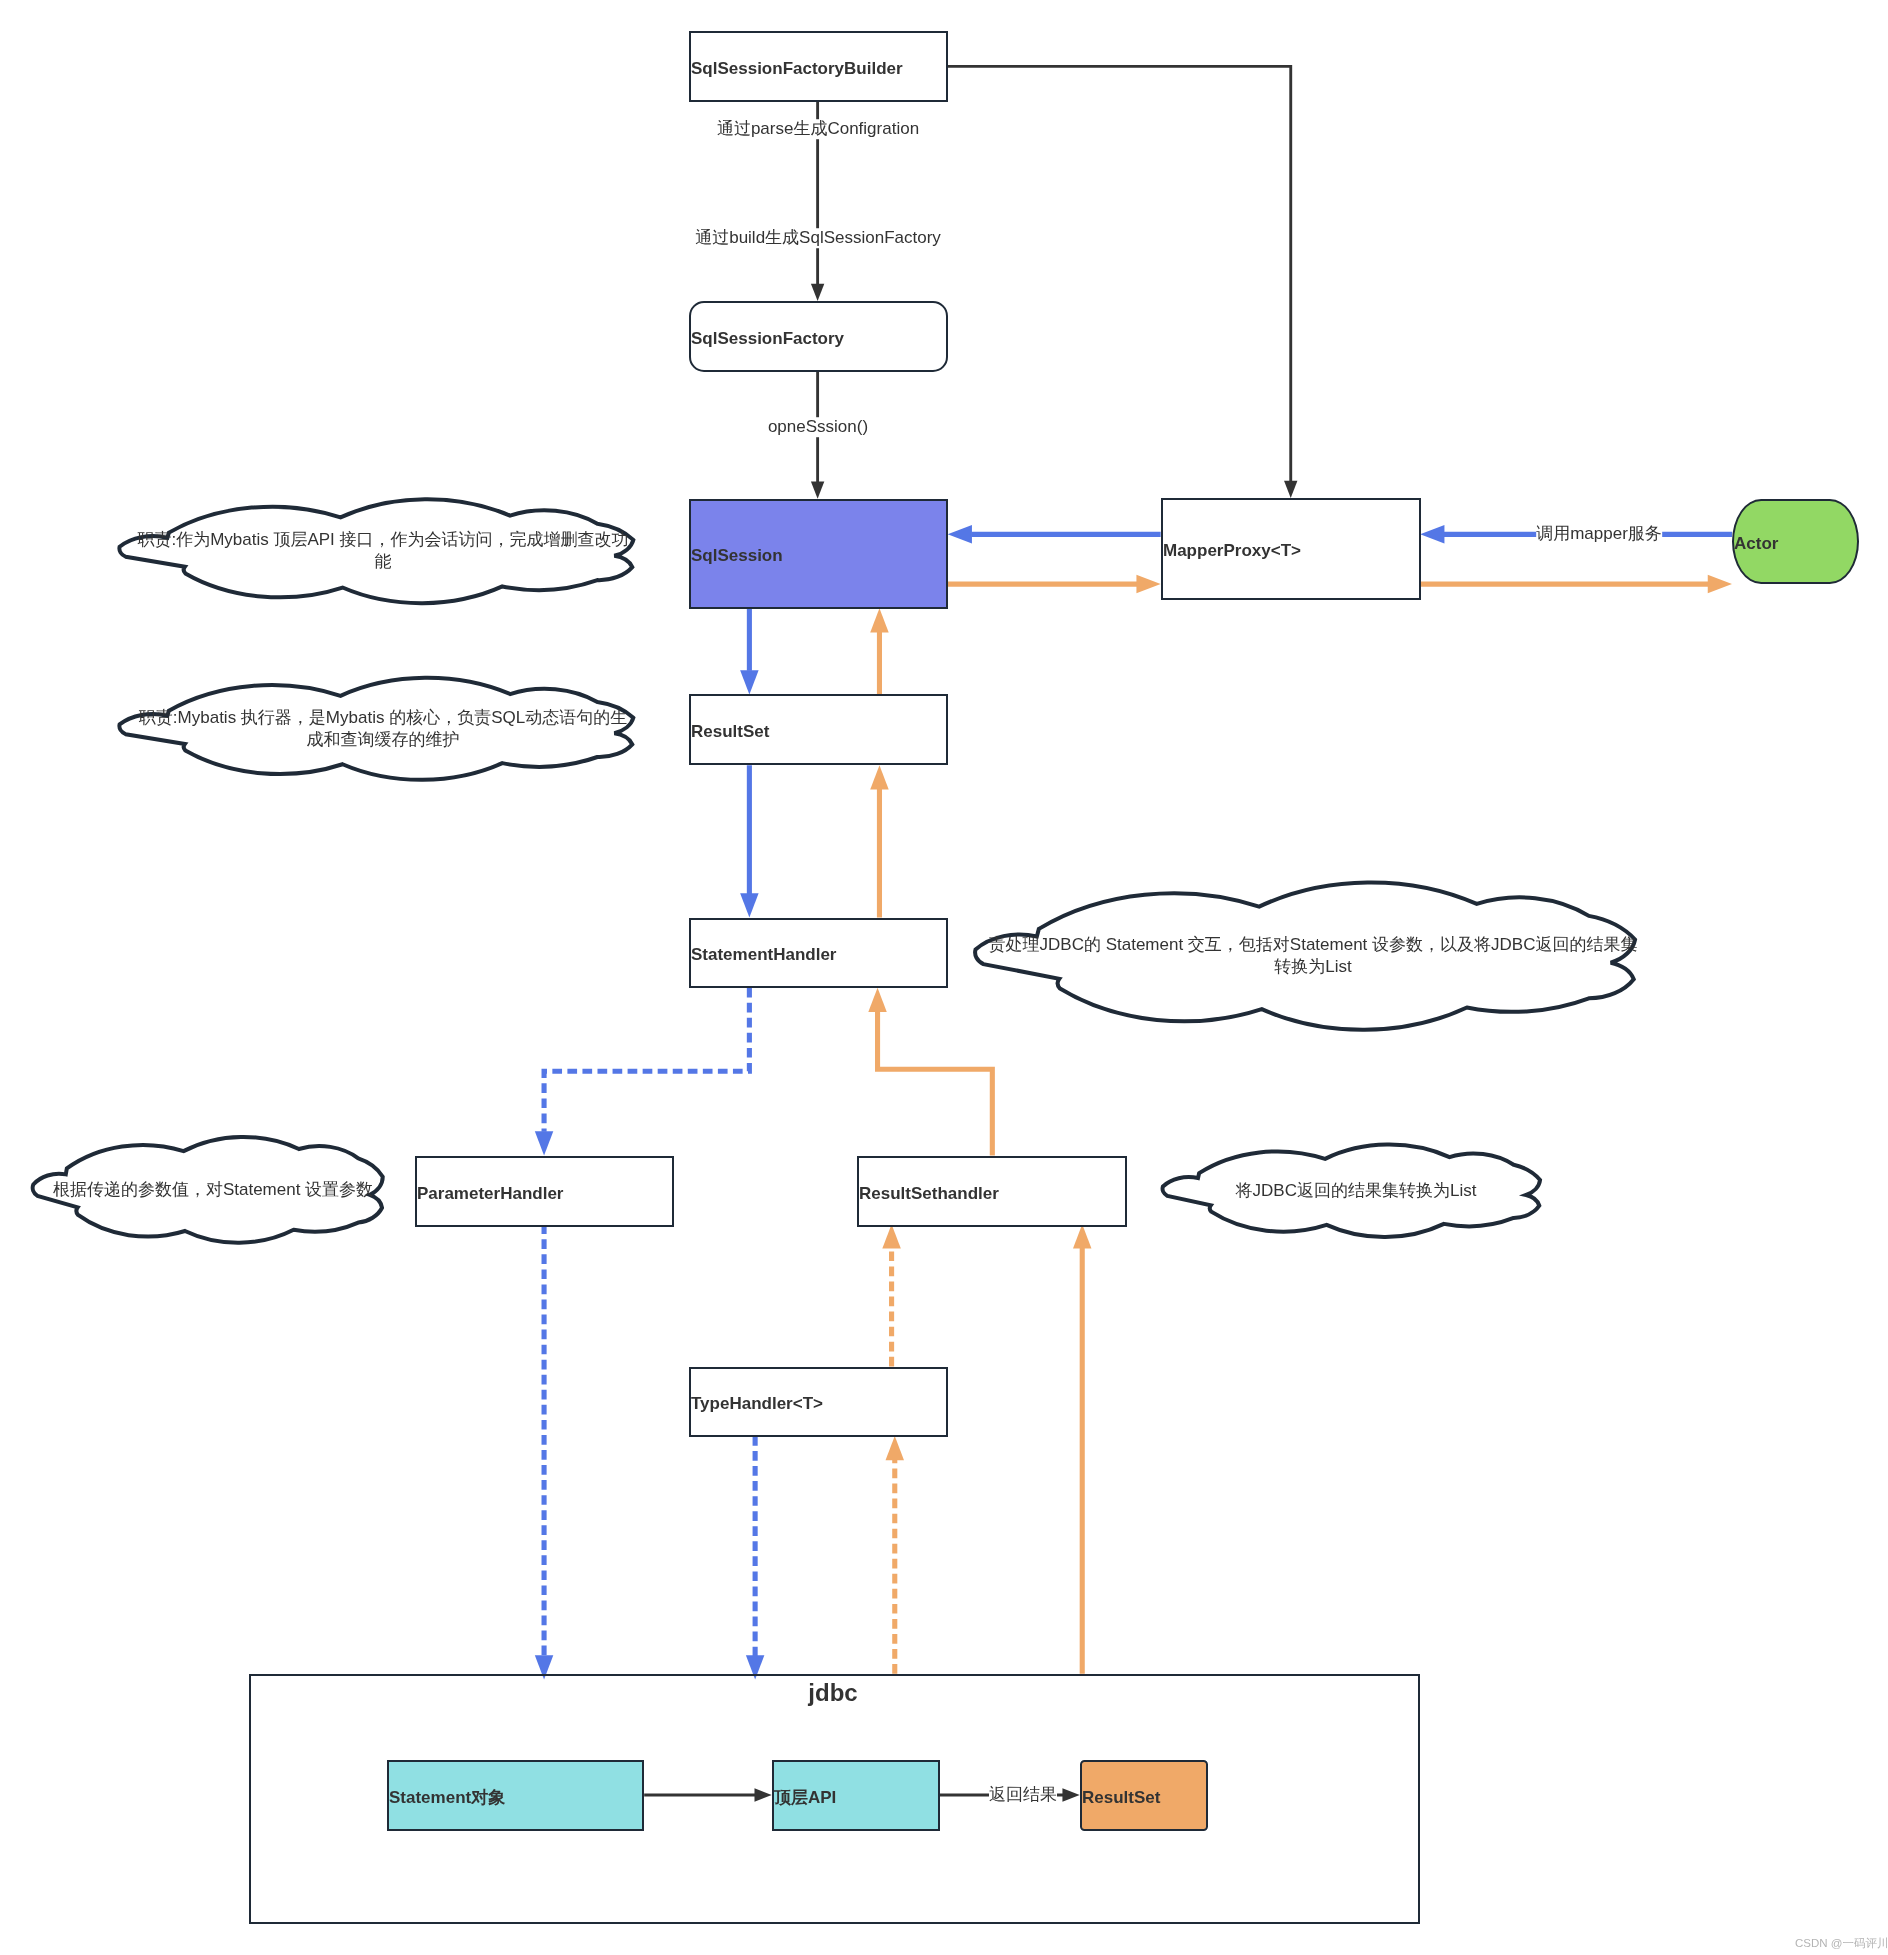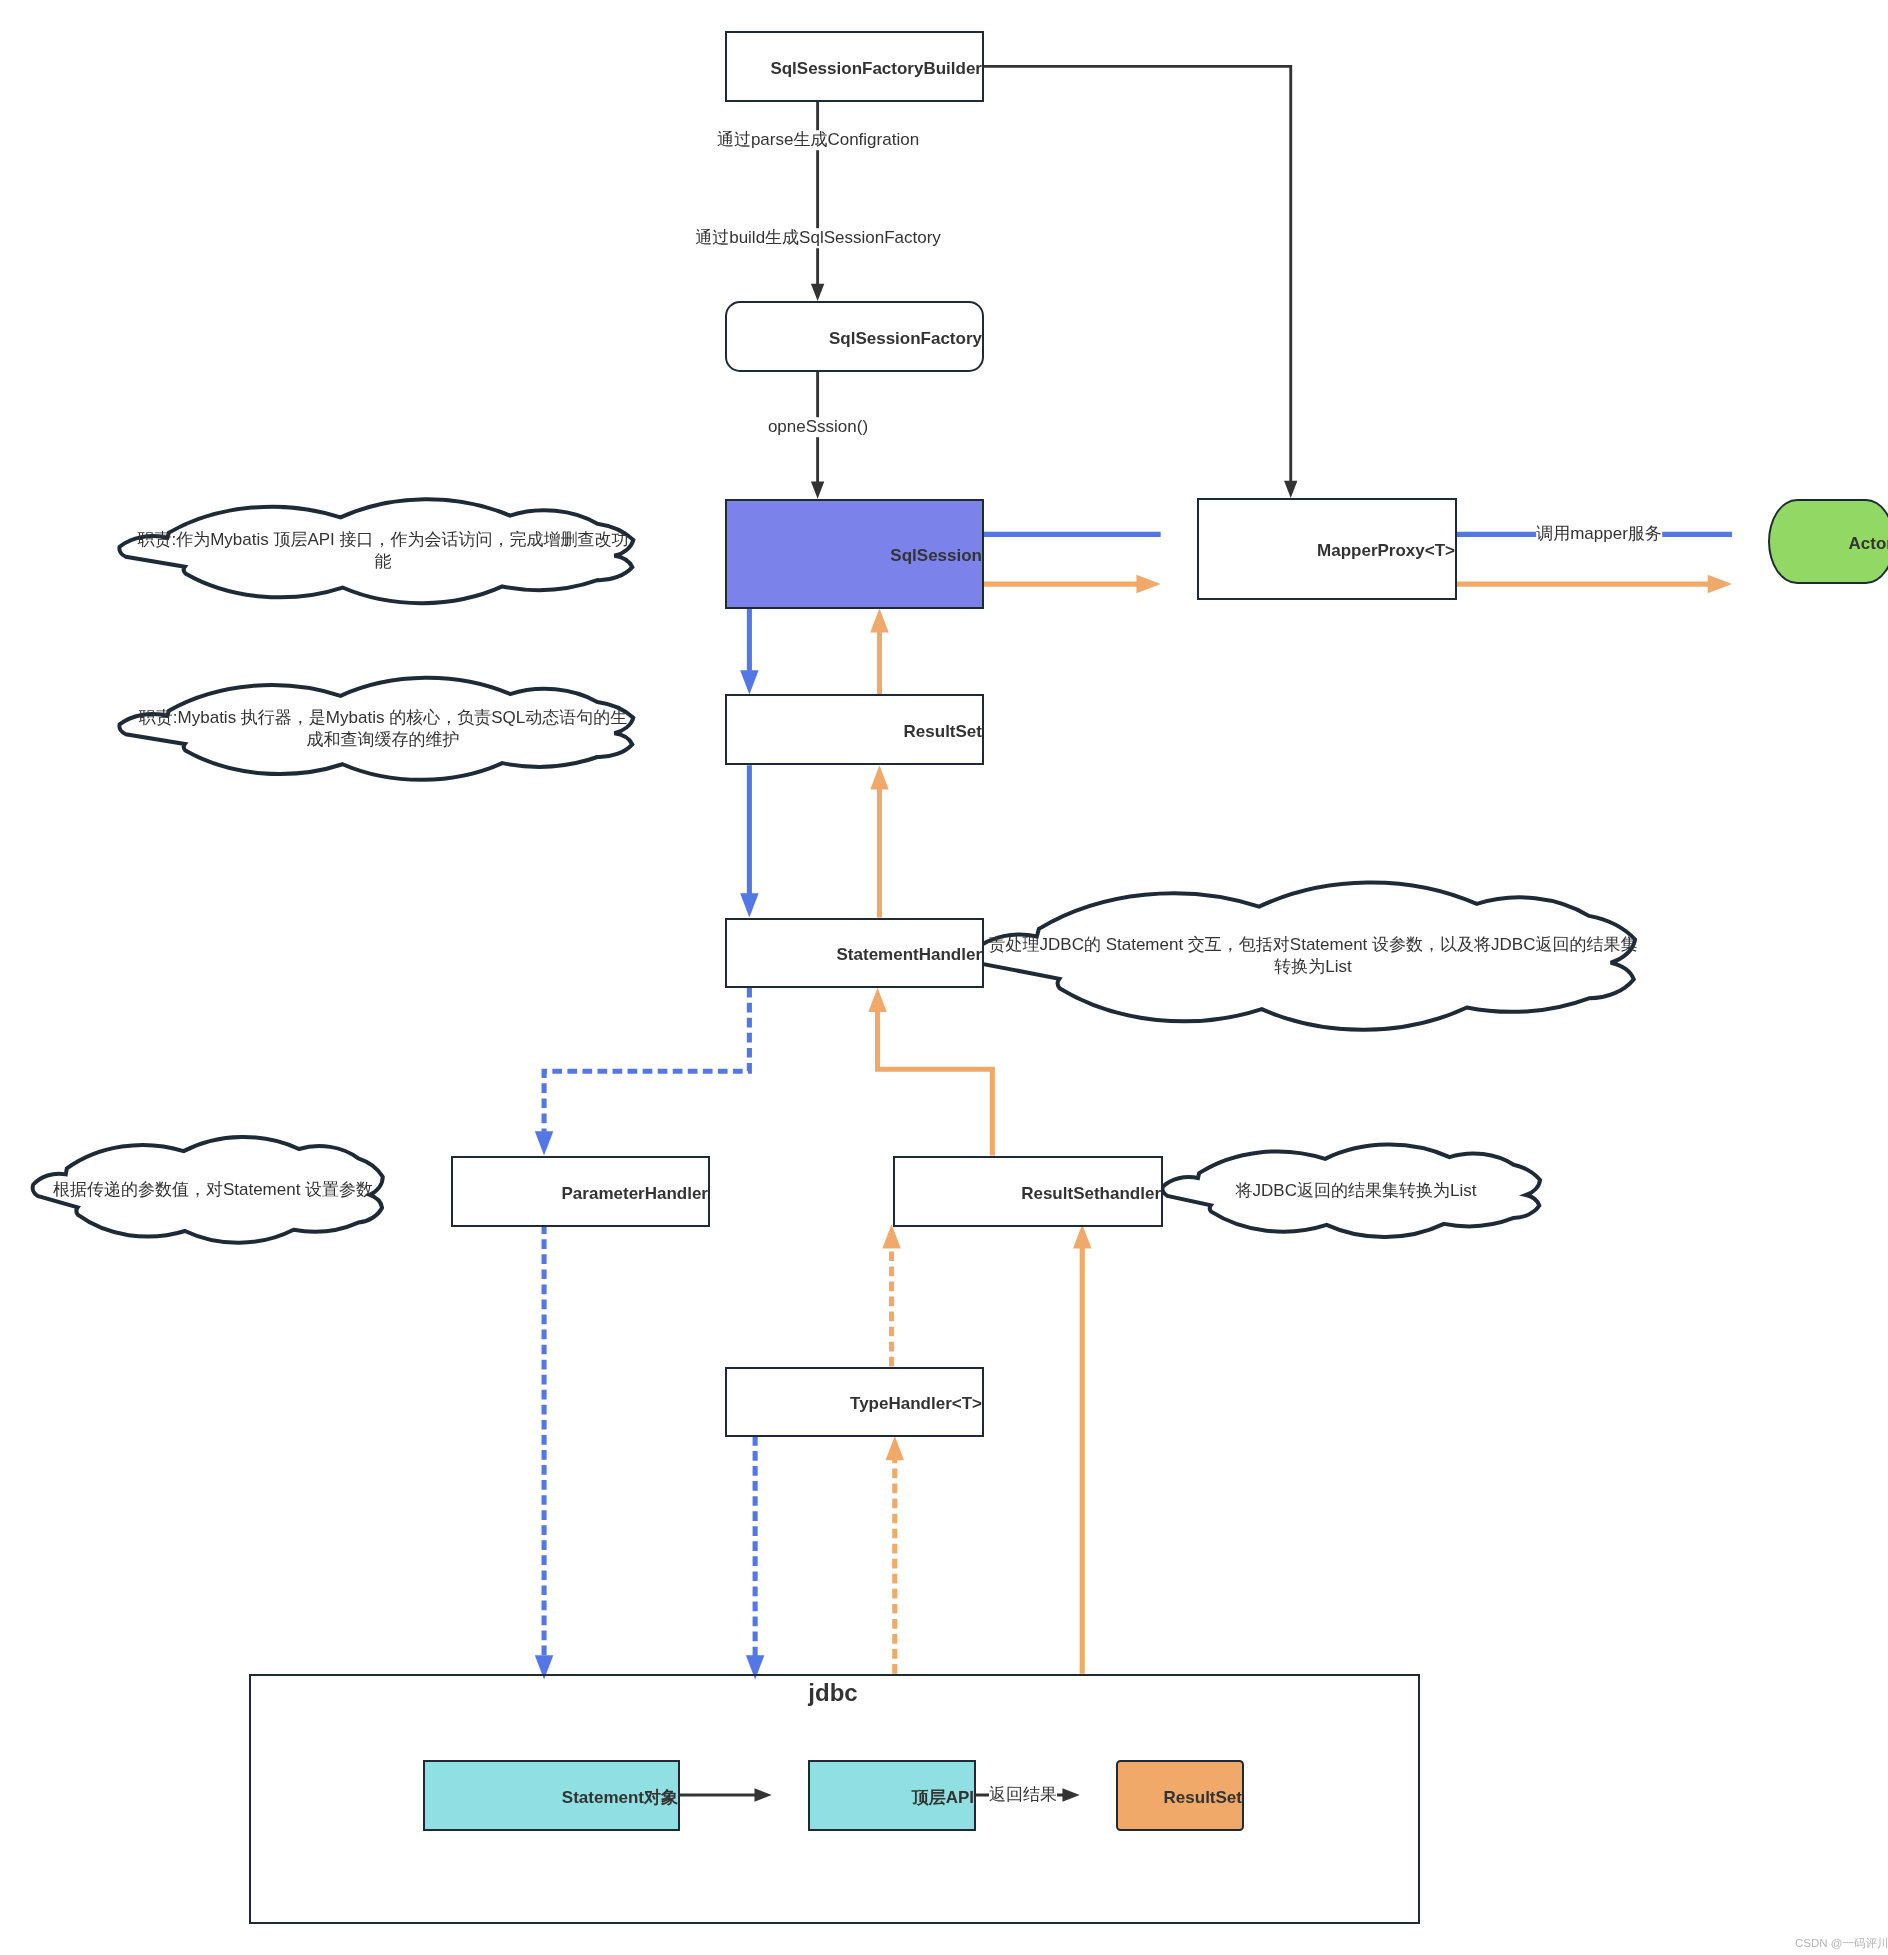--- a/index.html
+++ b/index.html
@@ -1,21 +1,21 @@
 <!DOCTYPE html>
 <html style="font-size:10.2px"><head>
 <meta charset="utf-8">
 <title>MyBatis Flow Diagram</title>
 <style>
   html,body{margin:0;padding:0;background:#ffffff;}
   #page{position:relative;width:1889px;height:1955px;background:#ffffff;overflow:hidden;
         font-family:"Liberation Sans", sans-serif;}
   svg.layer{position:absolute;left:0;top:0;width:1889px;height:1955px;overflow:visible;}
   .node{position:absolute;box-sizing:border-box;border:2.6px solid #1f2a37;display:flex;
-        align-items:center;justify-content:flex-end;background:#ffffff;margin-left:36px;}
+        align-items:center;justify-content:flex-start;background:#ffffff;}
   .node .lbl{font-weight:700;font-size:17px;color:#333333;line-height:1.1;white-space:nowrap;position:relative;top:2.6px;}
   .node.stadium{border-radius:35px / 51px;}
   .node.roundrect{border-radius:4.5px;}
   .subgraph{position:absolute;box-sizing:border-box;border:2.6px solid #1f2a37;background:transparent;}
   .sg-label{position:absolute;font-weight:700;font-size:24px;color:#333333;white-space:nowrap;
             transform:translateX(-50%);}
   .edge-label{position:absolute;font-size:17px;color:#333333;white-space:nowrap;
               transform:translate(-50%,-50%);background:#ffffff;line-height:1.15;}
   .cloud-text{position:absolute;font-size:17px;color:#333333;text-align:center;line-height:1.32;
               transform:translate(-50%,-50%);white-space:pre-line;}
@@ -128,21 +128,21 @@
       <div class="node" style="left: 772px; top: 1760px; width: 168px; height: 71px; background: rgb(144, 224, 227);">
         <span class="lbl">顶层API</span>
       </div>
       <div class="node roundrect" style="left: 1080px; top: 1760px; width: 128px; height: 71px; background: rgb(240, 169, 104);">
         <span class="lbl">ResultSet</span>
       </div>
       <div class="subgraph" style="left: 249px; top: 1674px; width: 1171px; height: 250px;"></div>
       <div class="sg-label" style="left: 833px; top: 1679px;">jdbc</div>
     </div>
   <div id="labels">
-      <div class="edge-label" style="left: 818px; top: 140px;">通过parse生成Configration</div>
+      <div class="edge-label" style="left: 818px; top: 129px;">通过parse生成Configration</div>
       <div class="edge-label" style="left: 818px; top: 238px;">通过build生成SqlSessionFactory</div>
       <div class="edge-label" style="left: 818px; top: 427px;">opneSssion()</div>
       <div class="edge-label" style="left: 1599px; top: 534px;">调用mapper服务</div>
       <div class="edge-label" style="left: 1023px; top: 1795px;">返回结果</div>
     </div>
   <div class="watermark">CSDN @一码评川</div>
 </div>
 
 
 </body></html>

